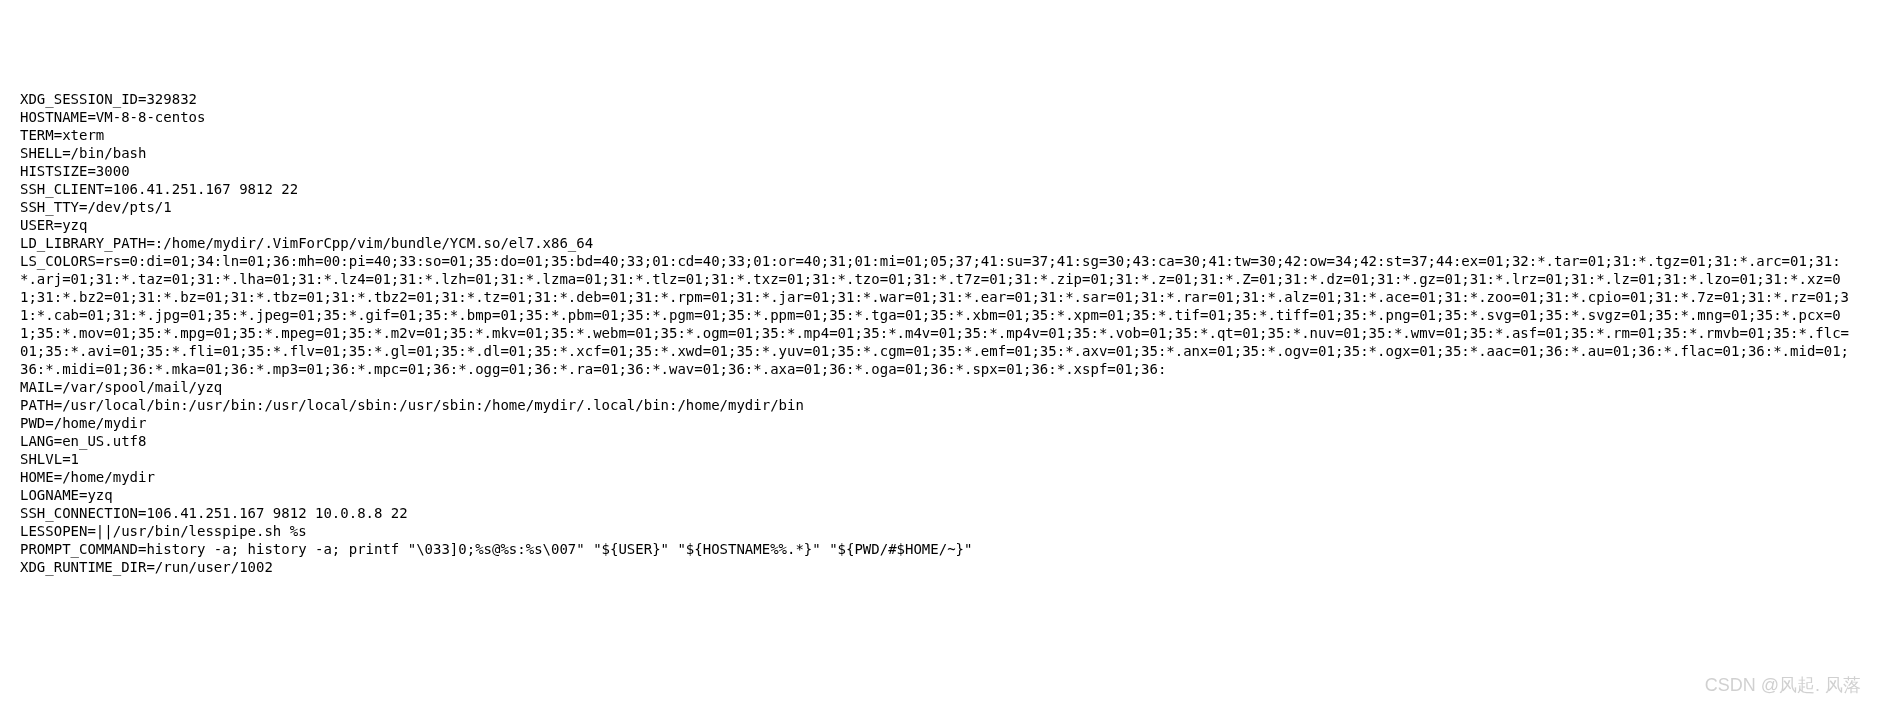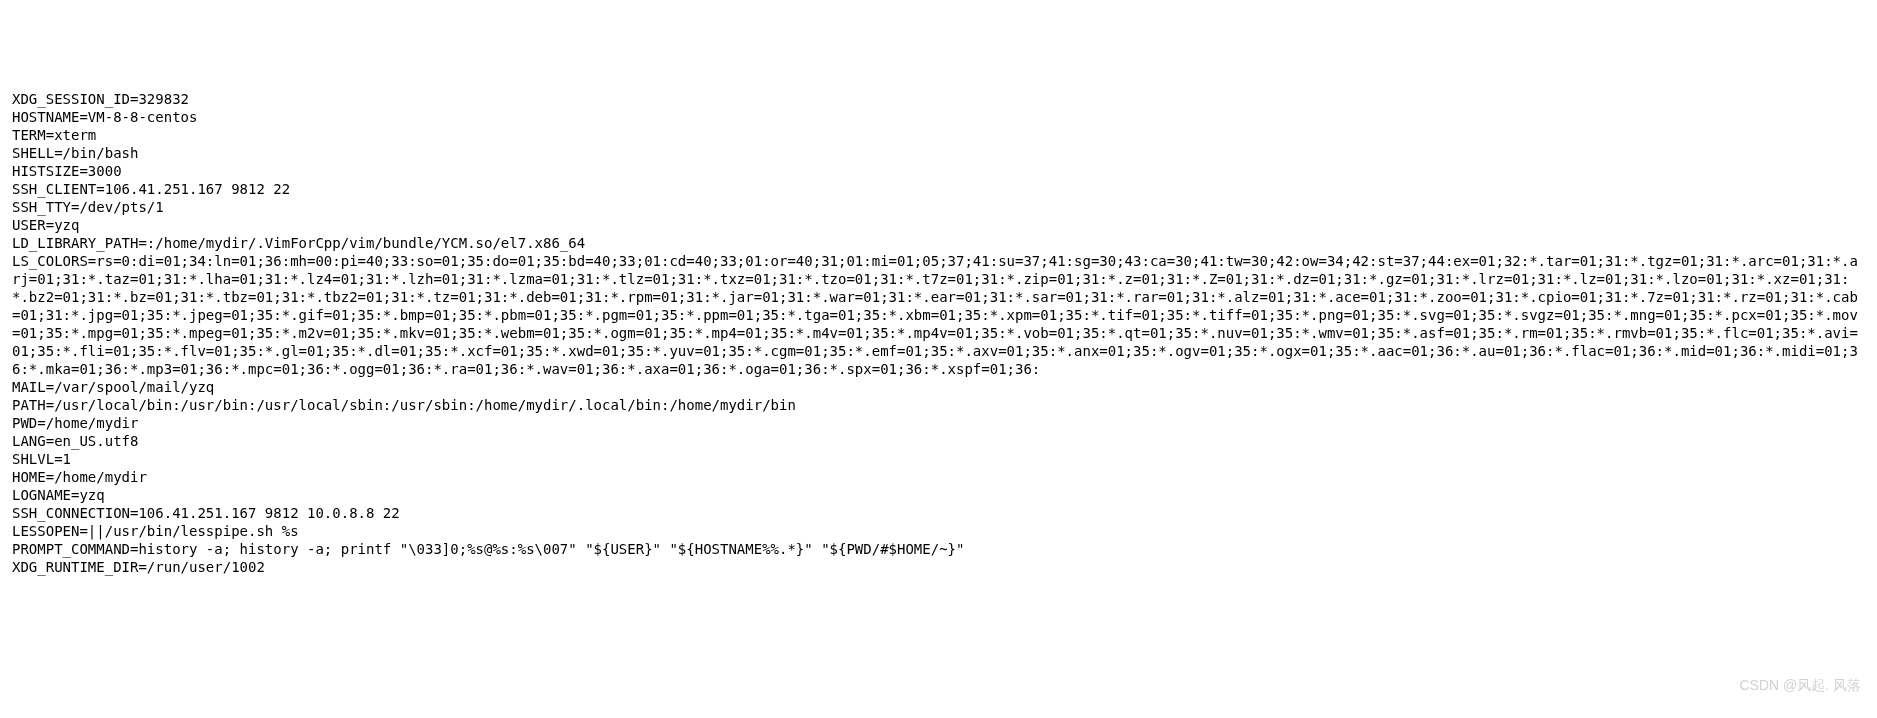--- a/index.html
+++ b/index.html
@@ -8,29 +8,29 @@
     width: 1877px;
     background: #ffffff;
     font-family: "Consolas", "Menlo", "DejaVu Sans Mono", monospace;
     font-size: 14px;
     line-height: 18px;
     color: #000000;
     white-space: pre-wrap;
     word-break: break-all;
   }
   .terminal {
-    padding: 0 12px;
+    padding: 0 20px;
   }
   .watermark {
     position: fixed;
     right: 16px;
     bottom: 24px;
     color: rgba(120, 120, 120, 0.35);
     font-family: sans-serif;
-    font-size: 14px;
+    font-size: 18px;
     pointer-events: none;
   }
 </style>
 </head>
 <body>
 
 
 
 <div class="terminal"><span>XDG_SESSION_ID=329832</span>
 <span>HOSTNAME=VM-8-8-centos</span>

